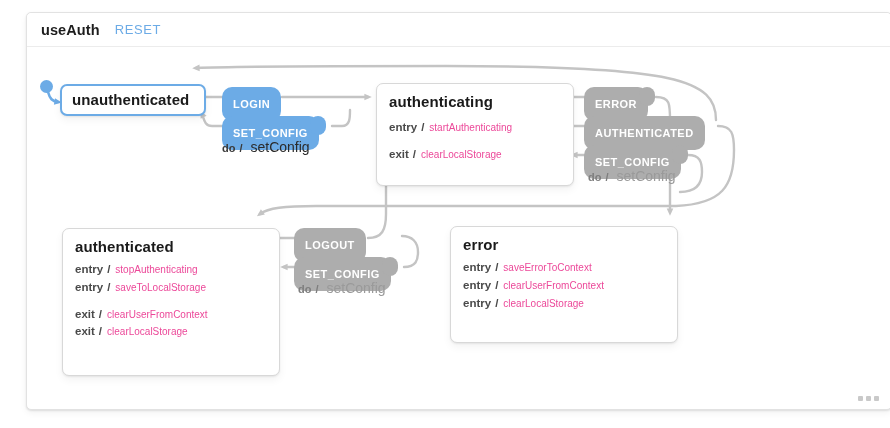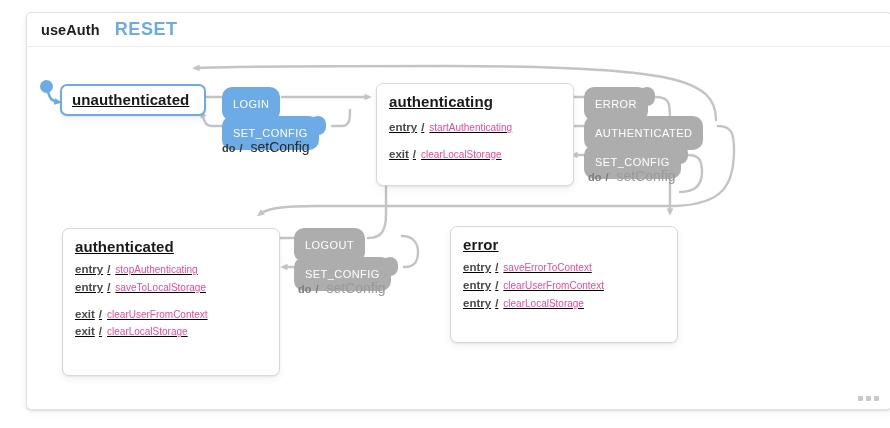--- a/index.html
+++ b/index.html
@@ -27,21 +27,21 @@
     display:flex;align-items:center;
     padding-left:14px;
     background:#fff;
     border-radius:5px 5px 0 0;
   }
   .machine-title{
     font-size:14.5px;font-weight:bold;color:#1d1d1d;letter-spacing:.1px;
   }
   .reset-button{
     margin-left:15px;
-    font-size:18px;font-weight:bold;color:#6cabe6;letter-spacing:.6px;
+    font-size:13px;font-weight:normal;color:#6cabe6;letter-spacing:.6px;
     cursor:pointer;
   }
   .panel-body{
     position:absolute;left:0;top:34px;right:0;bottom:0;overflow:hidden;
   }
   .dots-menu{
     position:absolute;right:12px;bottom:8px;
     display:flex;gap:3px;cursor:pointer;
   }
   .dots-menu span{
@@ -52,21 +52,20 @@
   #edges{position:absolute;left:0;top:0;width:890px;height:428px;pointer-events:none;}
 
   
   .state{
     position:absolute;
     background:#ffffff;
     border:1px solid #d8d8d8;
     border-radius:7px;
     box-sizing:border-box;
     box-shadow:0 1px 2px rgba(0,0,0,.07),0 4px 9px rgba(0,0,0,.05);
-    text-decoration:underline;
   }
   .state.active{
     border:2px solid #6cabe6;
   }
   .state-title{
     font-size:15px;font-weight:bold;color:#1a1a1a;
     letter-spacing:.1px;
     white-space:nowrap;
   }
   .state-body{padding:9px 12px 2px 12px;}
@@ -84,21 +83,21 @@
   .action-name{font-size:10px;color:#ec4899;}
   .action-gap{height:9px;}
 
   
   .badge{
     position:absolute;
     height:19px;
     border-radius:10px;
     display:flex;align-items:center;
     padding:17px 11px;
-    font-size:11px;font-weight:normal;color:#ffffff;
+    font-size:11px;font-weight:bold;color:#ffffff;
     letter-spacing:.45px;
     white-space:nowrap;
     box-sizing:border-box;
     cursor:pointer;
   }
   .badge.blue{background:#6cabe6;}
   .badge.gray{background:#adadad;}
   
   .badge .bump{
     position:absolute;right:-7px;top:0;height:19px;width:16px;

